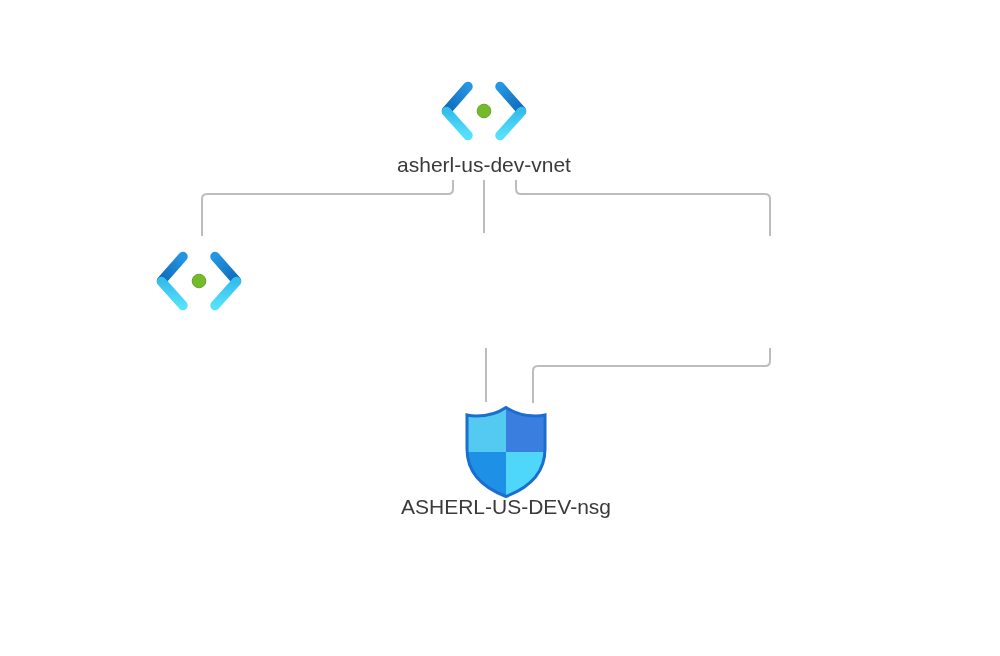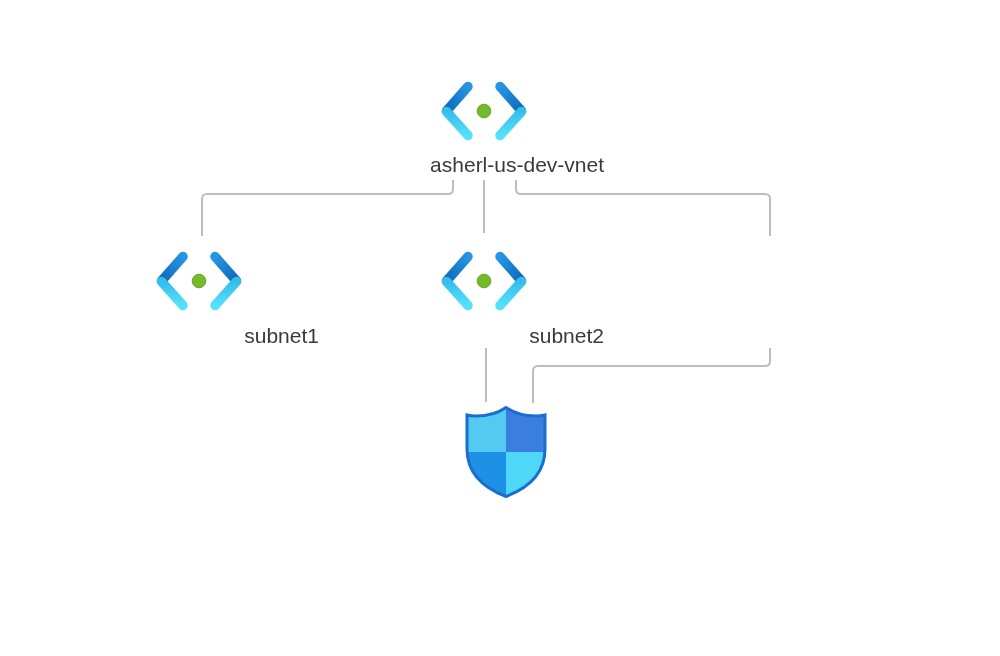--- a/index.html
+++ b/index.html
@@ -27,21 +27,21 @@
     position: absolute;
     cursor: pointer;
   }
   .node-icon {
     position: absolute;
     left: 0;
     top: 0;
   }
   .node-label {
     position: absolute;
-    text-align: right;
+    text-align: center;
     font-size: 21px;
     line-height: 24px;
     color: #3a3a3a;
     letter-spacing: 0px;
     white-space: nowrap;
   }
   
   .node-vnet        { left: 440px; top: 81px;  width: 88px; height: 100px; }
   .node-vnet .node-label    { left: -76px; width: 240px; top: 72px; }
   
@@ -111,34 +111,28 @@
     <svg class="node-icon" width="88" height="60" viewBox="0 0 88 60">
       <use href="#chevronIcon"></use>
     </svg>
     <div class="node-label">asherl-us-dev-vnet</div>
   </div>
 
   <div class="node node-subnet1">
     <svg class="node-icon" width="88" height="60" viewBox="0 0 88 60">
       <use href="#chevronIcon"></use>
     </svg>
-    <div class="node-label">subnet1</div>
   </div>
 
-  <div class="node node-subnet2">
-    <svg class="node-icon" width="88" height="60" viewBox="0 0 88 60">
-      <use href="#chevronIcon"></use>
-    </svg>
-    <div class="node-label">subnet2</div>
-  </div>
 
 
   <div class="node node-nsg">
     <svg class="node-icon" width="86" height="96" viewBox="0 0 86 96">
       <use href="#shieldShape" clip-path="url(#clipTL)" fill="#54c9f2"></use>
       <use href="#shieldShape" clip-path="url(#clipTR)" fill="#3a7fe0"></use>
       <use href="#shieldShape" clip-path="url(#clipBL)" fill="#1e90e6"></use>
       <use href="#shieldShape" clip-path="url(#clipBR)" fill="#4fd7f9"></use>
       <use href="#shieldShape" fill="none" stroke="#1a6ed2" stroke-width="3"></use>
     </svg>
+    <div class="node-label">ASHERL-US-DEV-nsg</div>
   </div>
 
 </div>
 
 </body></html>

